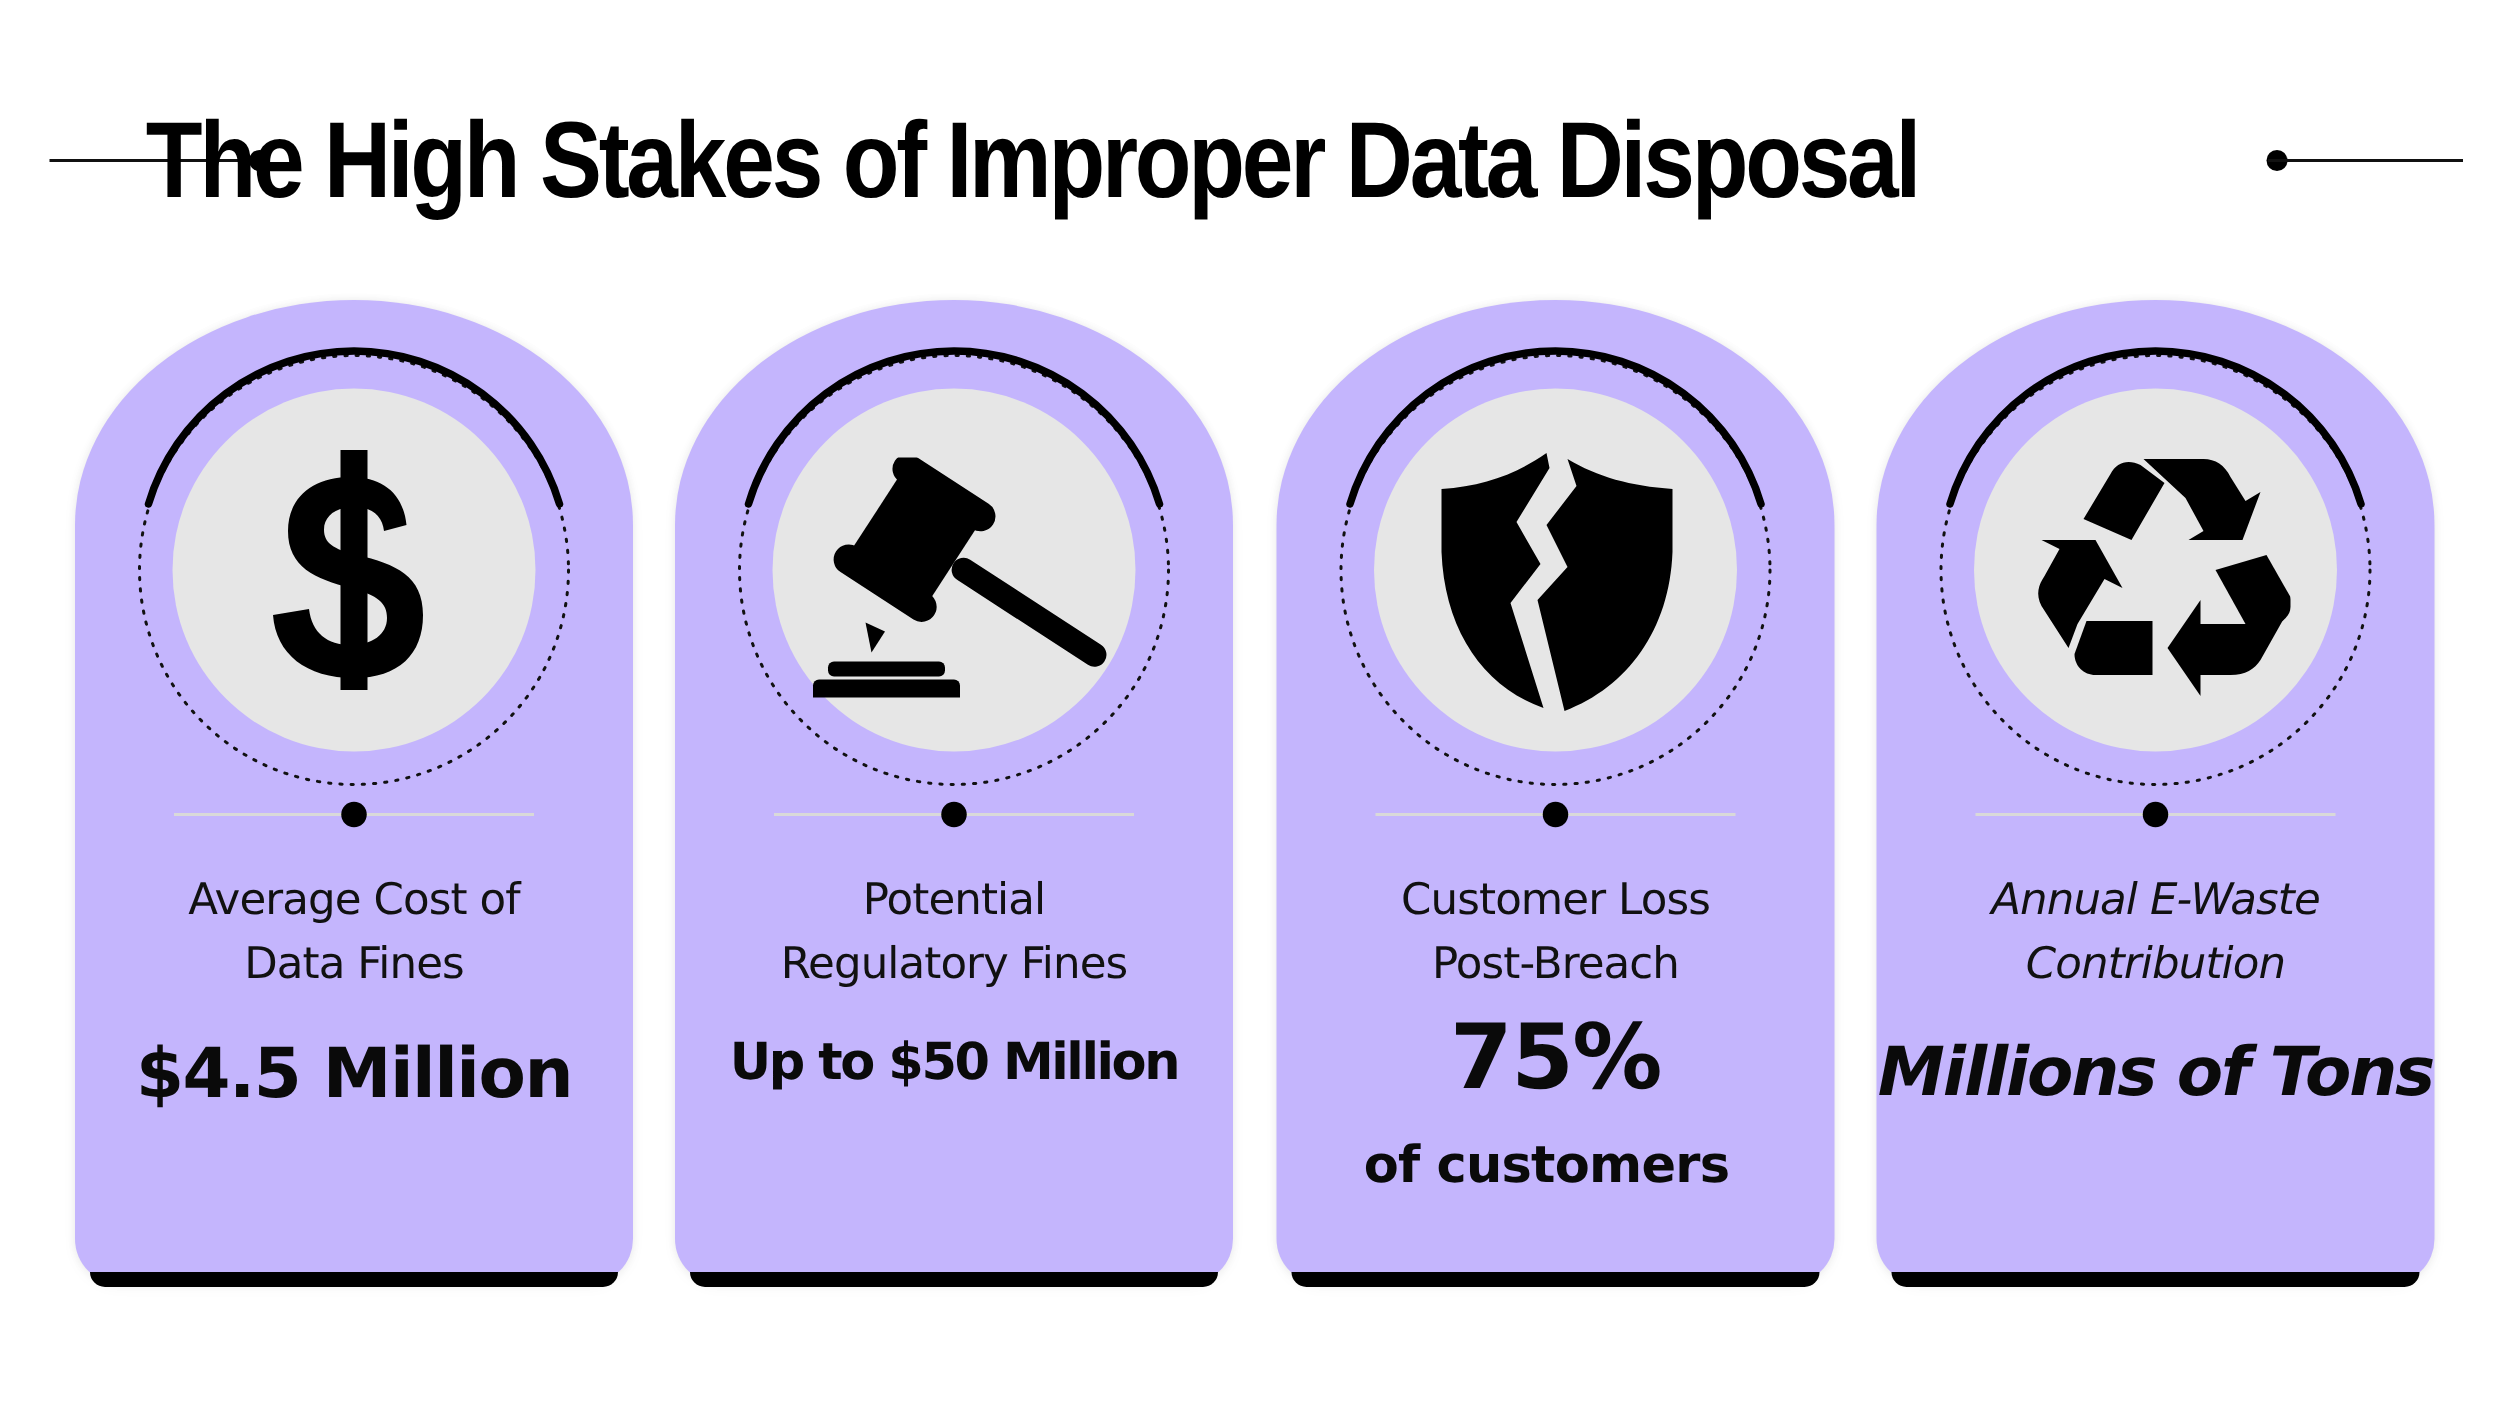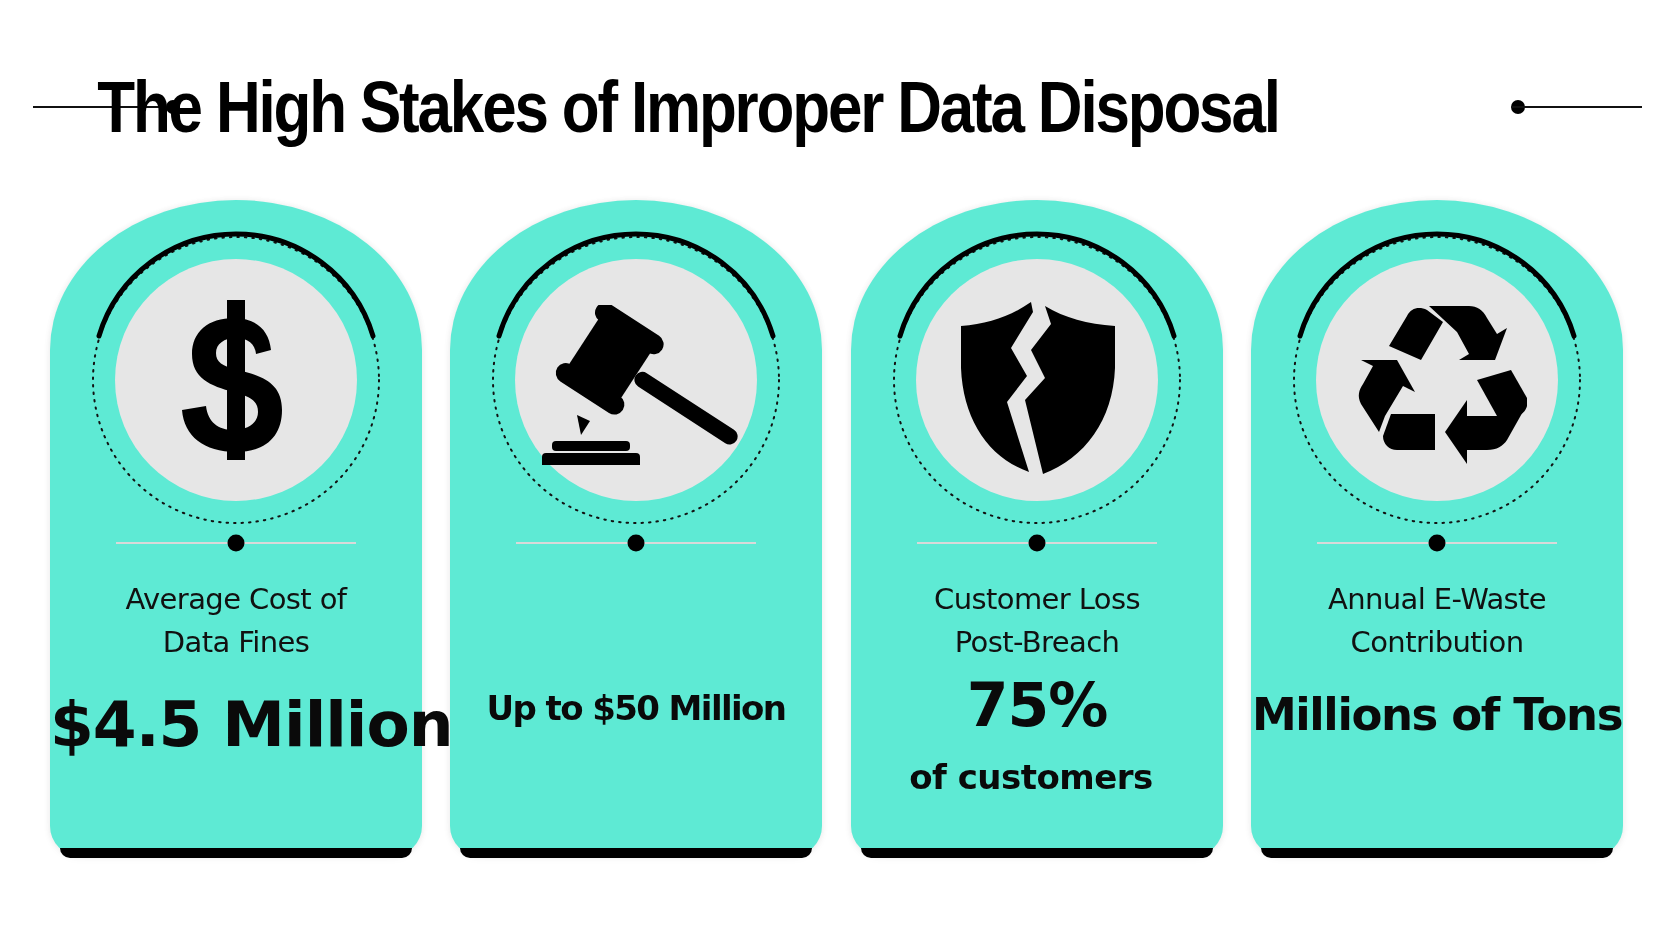--- a/index.html
+++ b/index.html
@@ -16,38 +16,38 @@
   }
   .rule { position:absolute; top:44px; height:2px; background:#111; }
   .rule.left { left:33px; width:130px; }
   .rule.right { left:1512px; width:130px; }
   .rule-dot { position:absolute; top:38px; width:14px; height:14px; border-radius:50%; background:#000; }
   .rule-dot.left { left:166px; }
   .rule-dot.right { left:1511px; }
 
   .card {
     position:absolute; top:200px; width:372px; height:656px;
-    background:#5eead4;
+    background:#c4b5fd;
     border-radius:186px 186px 30px 30px / 150px 150px 30px 30px;
     box-shadow:0 0 6px rgba(0,0,0,0.07), 0 2px 10px rgba(0,0,0,0.04);
   }
   .card .base {
     position:absolute; left:10px; right:10px; bottom:-2px; height:10px;
     background:#000; border-radius:0 0 24px 24px;
   }
   .emblem { position:absolute; left:0; top:0; width:372px; height:380px; }
   .label {
     position:absolute; left:0; right:0; top:378px; text-align:center;
     font-family:"DejaVu Sans", sans-serif; font-size:29px; line-height:43px;
     color:#111; letter-spacing:-0.6px;
   }
   .label span { display:block; }
   .value {
     position:absolute; left:0; right:0; top:488px; text-align:center;
-    font-family:"DejaVu Sans", sans-serif; font-weight:700; font-size:63px;
+    font-family:"DejaVu Sans", sans-serif; font-weight:700; font-size:46px;
     color:#0a0a0a; letter-spacing:-1px; white-space:nowrap;
   }
   .value.tight { font-size:34px; letter-spacing:-1.6px; }
   .value.big { top:470px; font-size:60px; }
   .sub {
     position:absolute; left:0; right:12px; top:557px; text-align:center;
     font-family:"DejaVu Sans", sans-serif; font-weight:700; font-size:34px; color:#0a0a0a;
     letter-spacing:-0.5px;
   }
 </style>
@@ -94,20 +94,24 @@
     <g transform="rotate(33 70 55)">
       <rect x="38" y="25" width="62" height="58" fill="#000"></rect>
       <rect x="30" y="8" width="78" height="20" rx="10" fill="#000"></rect>
       <rect x="30" y="80" width="78" height="20" rx="10" fill="#000"></rect>
       <rect x="100" y="46" width="120" height="16" rx="8" fill="#000"></rect>
     </g>
     <path d="M 37 110 L 50 116 L 41 130 Z" fill="#000"></path>
     <rect x="12" y="136" width="78" height="10" rx="4" fill="#000"></rect>
     <rect x="2" y="148" width="98" height="16" rx="4" fill="#000"></rect>
   </svg>
+  <div class="label">
+    <span>Potential</span>
+    <span>Regulatory Fines</span>
+  </div>
   <div class="value tight">Up to $50 Million</div>
   <div class="base"></div>
 </div>
 
 <div class="card" style="left:851px;">
   <svg class="emblem" viewBox="0 0 372 380">
     <circle cx="186" cy="180" r="143" fill="none" stroke="#111" stroke-width="2" stroke-dasharray="1.5 6" stroke-linecap="round"></circle>
     <path d="M 49 136 A 143 143 0 0 1 323 136" fill="none" stroke="#000" stroke-width="5" stroke-linecap="round"></path>
     <circle cx="186" cy="180" r="121" fill="#e6e6e6"></circle>
     <line x1="66" y1="343" x2="306" y2="343" stroke="#d9d9d9" stroke-width="2"></line>
@@ -119,21 +123,21 @@
   </svg>
   <div class="label">
     <span>Customer Loss</span>
     <span>Post-Breach</span>
   </div>
   <div class="value big">75%</div>
   <div class="sub">of customers</div>
   <div class="base"></div>
 </div>
 
-<div class="card" style="left:1251px;">
+<div class="card" style="left:1251px;font-style:italic;">
   <svg class="emblem" viewBox="0 0 372 380">
     <circle cx="186" cy="180" r="143" fill="none" stroke="#111" stroke-width="2" stroke-dasharray="1.5 6" stroke-linecap="round"></circle>
     <path d="M 49 136 A 143 143 0 0 1 323 136" fill="none" stroke="#000" stroke-width="5" stroke-linecap="round"></path>
     <circle cx="186" cy="180" r="121" fill="#e6e6e6"></circle>
     <line x1="66" y1="343" x2="306" y2="343" stroke="#d9d9d9" stroke-width="2"></line>
     <circle cx="186" cy="343" r="8.5" fill="#000"></circle>
   </svg>
   <svg style="position:absolute;left:106px;top:104px;" width="170" height="160" viewBox="0 0 170 160">
     <g fill="#000">
       <path d="M 32 42 L 50 12 C 54 4 62 2 70 6 L 86 18 L 64 56 Z"></path>

